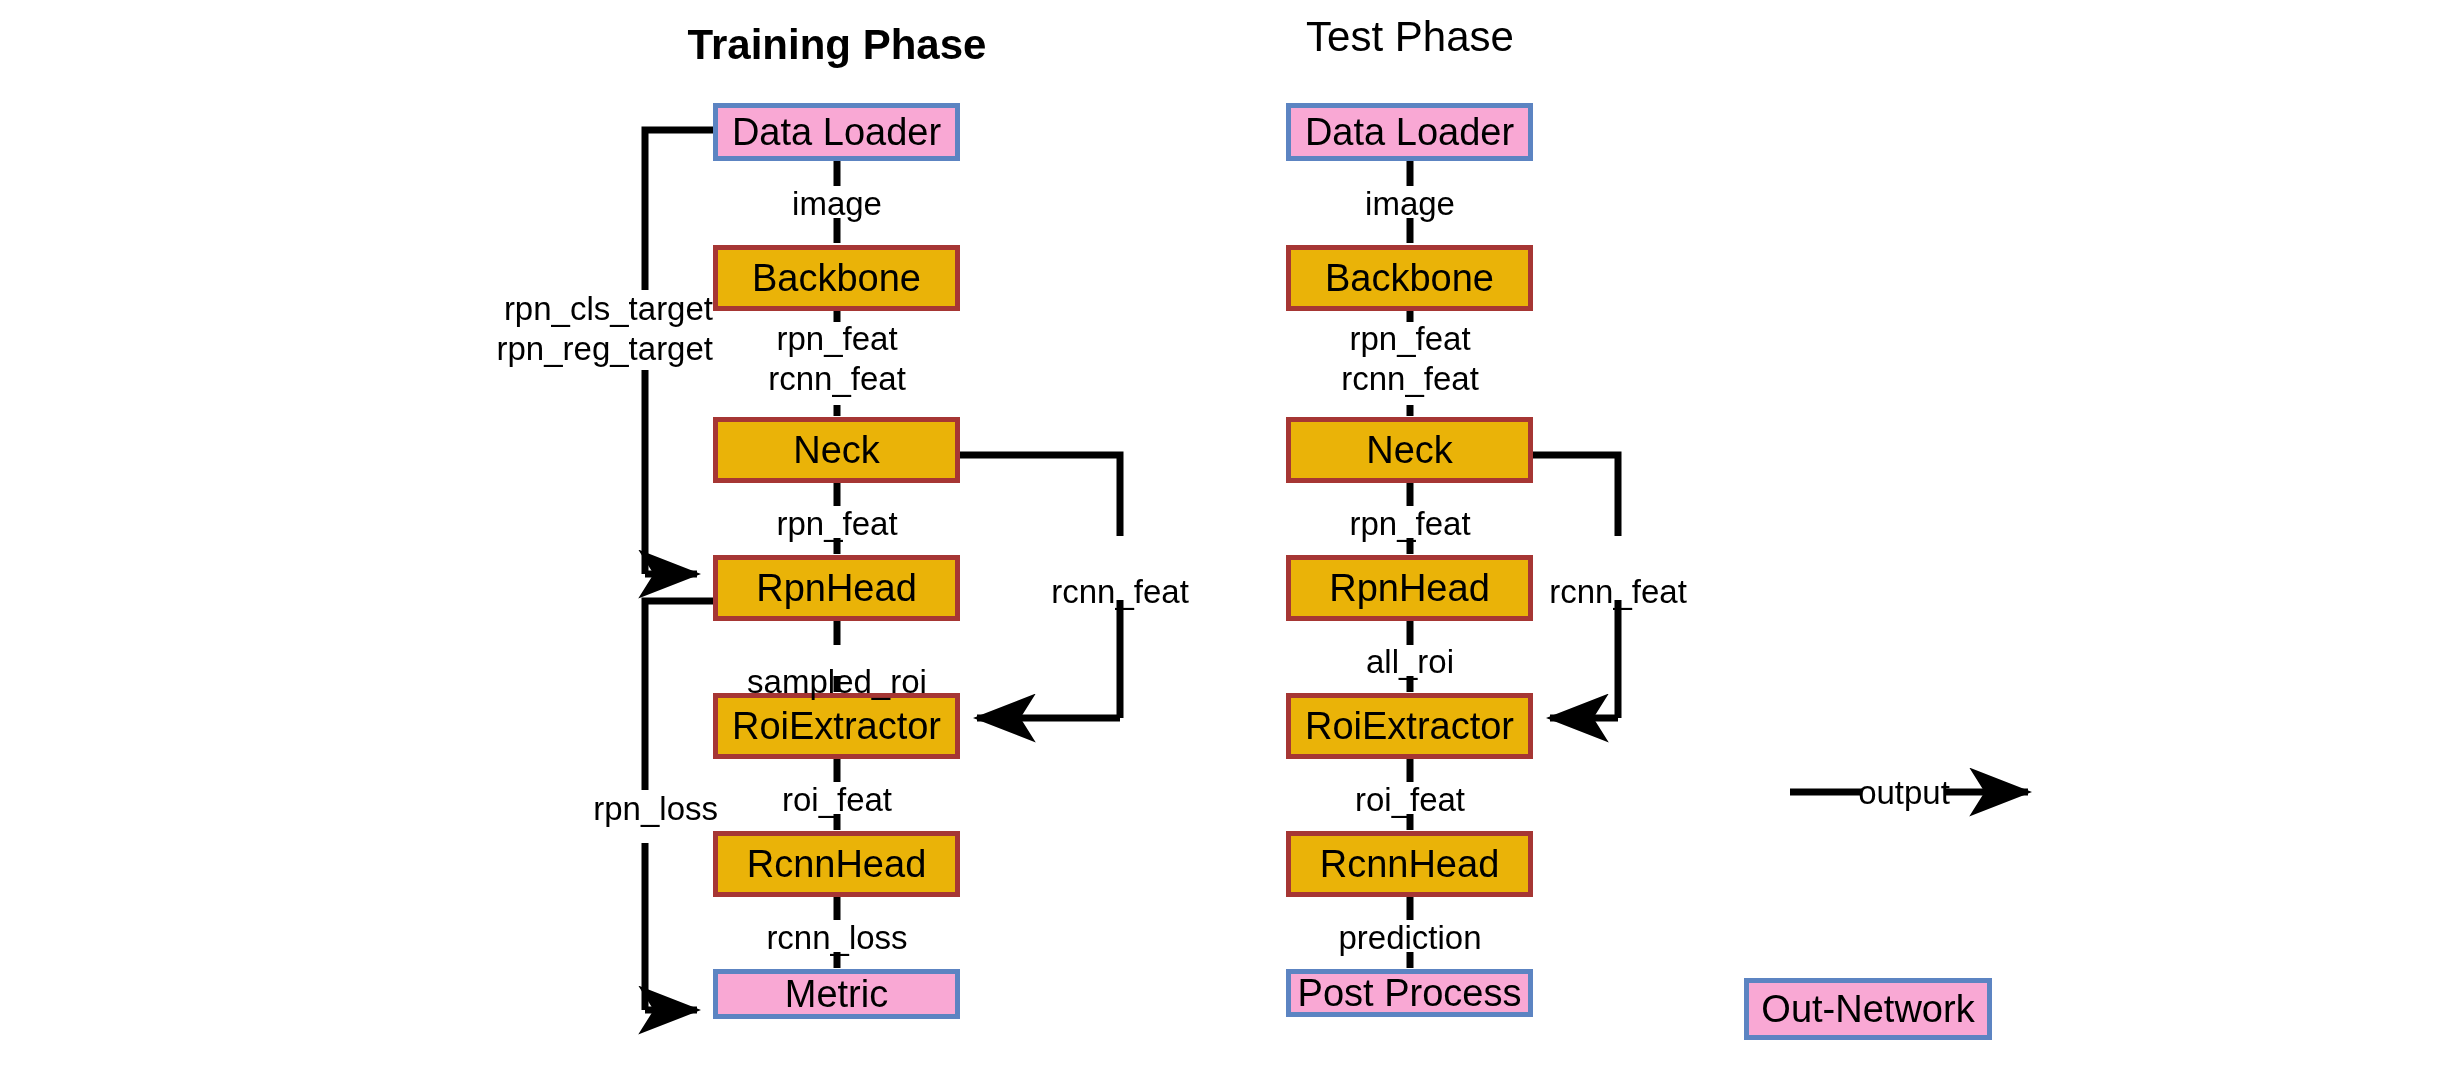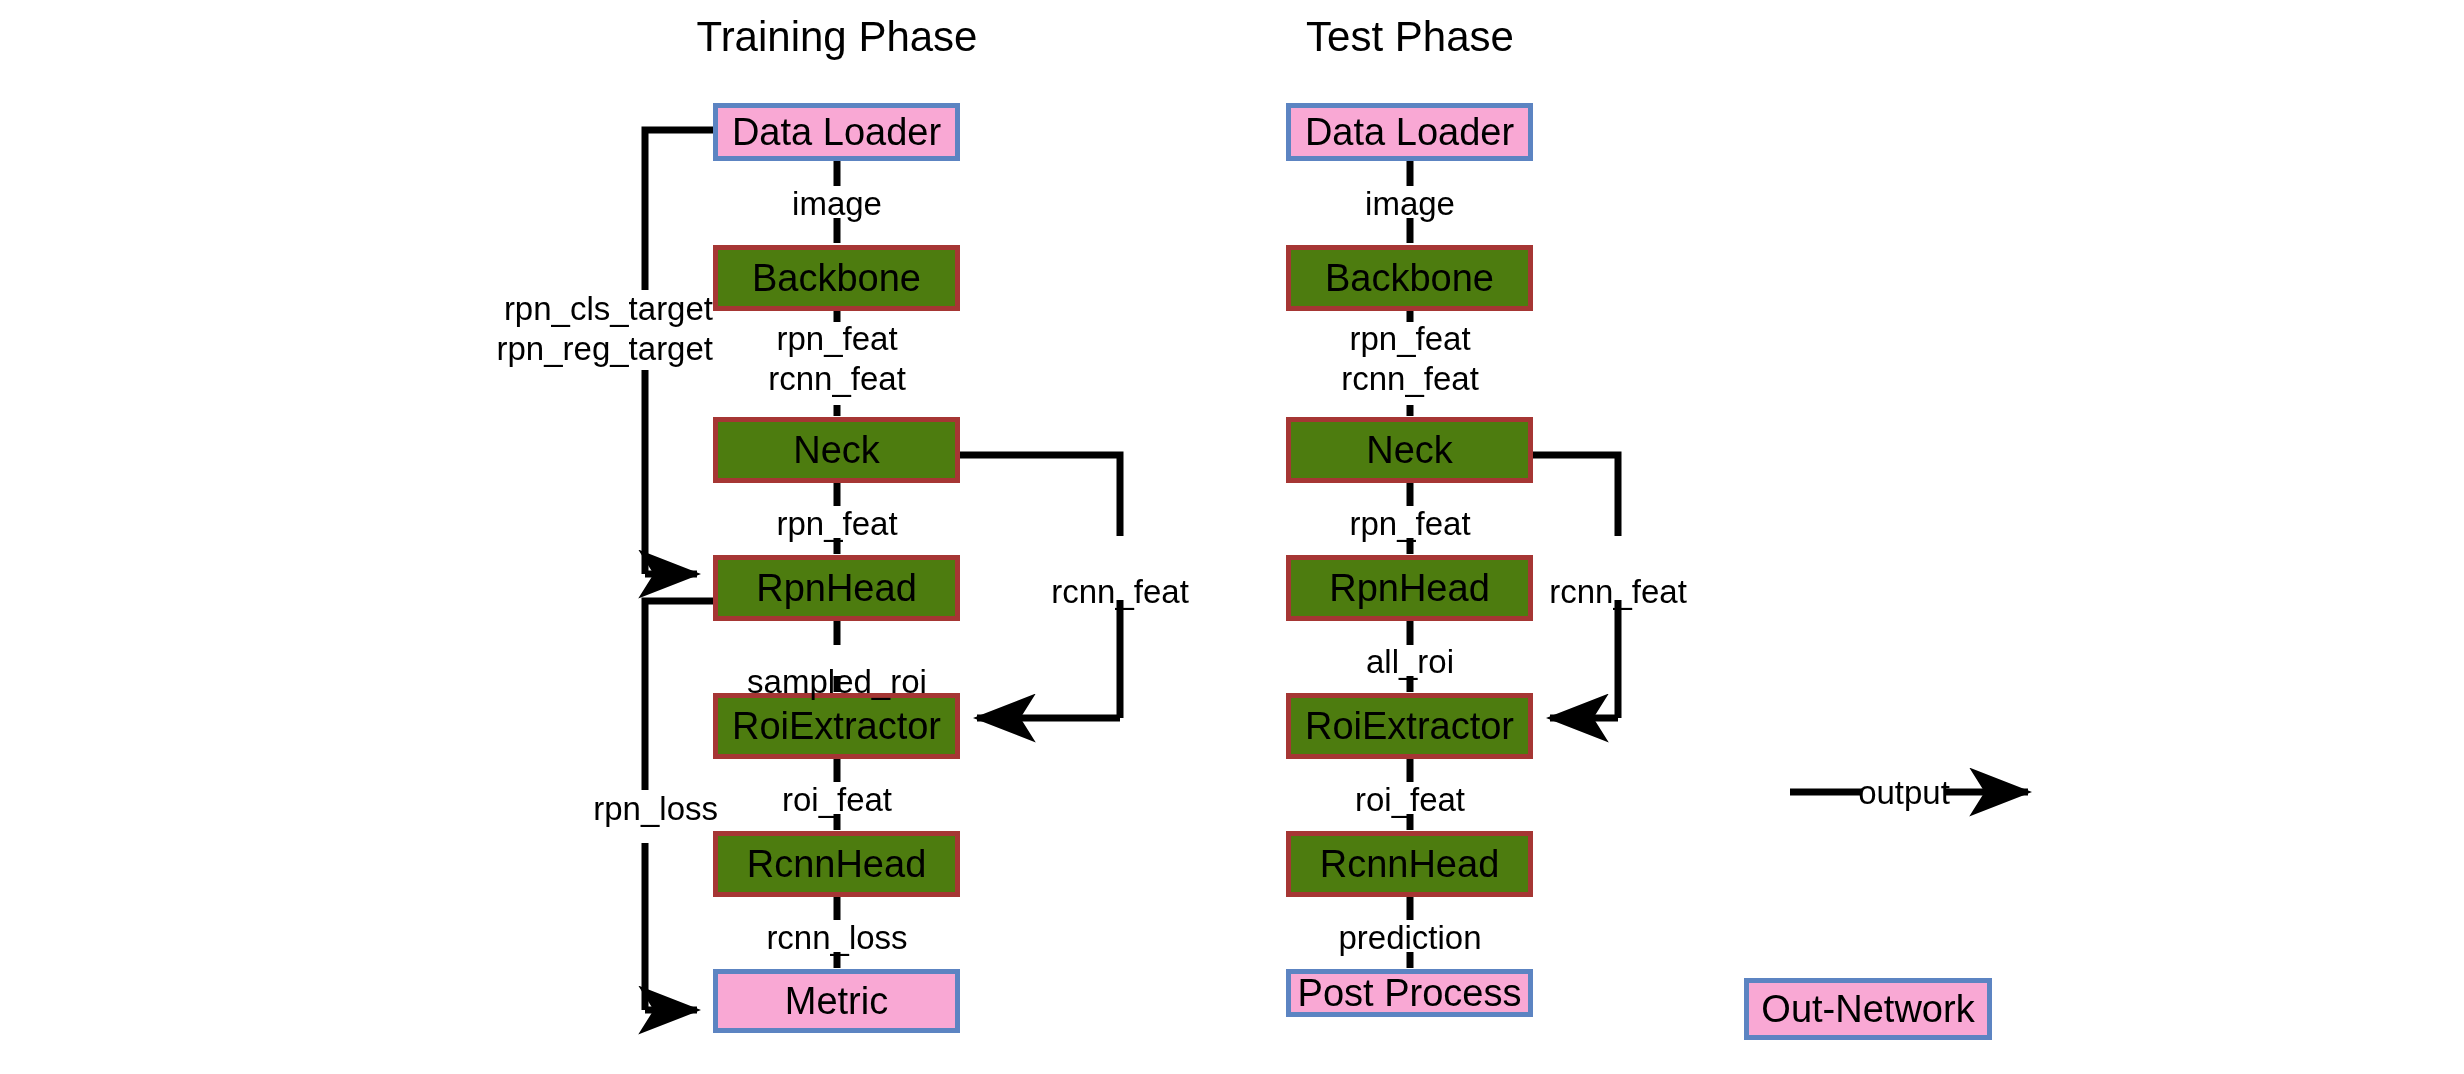--- a/index.html
+++ b/index.html
@@ -40,21 +40,21 @@
     display: flex;
     align-items: center;
     justify-content: center;
     font-size: 38px;
     line-height: 38px;
     white-space: nowrap;
     border-style: solid;
     border-width: 5px;
   }
   .node.in-net {
-    background: #4d7c0f;
+    background: #eab308;
     border-color: #a63634;
   }
   .node.out-net {
     background: #f9a8d4;
     border-color: #5c84c2;
   }
   .edge-label {
     position: absolute;
     font-size: 33px;
     line-height: 37px;
@@ -133,35 +133,35 @@
 
       <path d="M1533,455 L1618,455 L1618,536"></path>
       <path d="M1618,600 L1618,718"></path>
       <path d="M1618,718 L1550,718" marker-end="url(#arrowhead)"></path>
 
       <path d="M1790,792 L1862,792"></path>
       <path d="M1946,792 L2028,792" marker-end="url(#arrowhead)"></path>
     </g>
   </svg>
 
-  <div class="col-title" style="left:837px; top:16px;">Training Phase</div>
+  <div class="col-title" style="left:837px; top:24px;font-weight:bold;">Training Phase</div>
 
   <div class="node out-net" style="left:713px; top:103px; width:247px; height:58px;">Data Loader</div>
 
   <div class="node in-net" style="left:713px; top:245px; width:247px; height:66px;">Backbone</div>
 
   <div class="node in-net" style="left:713px; top:417px; width:247px; height:66px;">Neck</div>
 
   <div class="node in-net" style="left:713px; top:555px; width:247px; height:66px;">RpnHead</div>
 
   <div class="node in-net" style="left:713px; top:693px; width:247px; height:66px;">RoiExtractor</div>
 
   <div class="node in-net" style="left:713px; top:831px; width:247px; height:66px;">RcnnHead</div>
 
-  <div class="node out-net" style="left:713px; top:969px; width:247px; height:64px;">Metric</div>
+  <div class="node out-net" style="left:713px; top:969px; width:247px; height:50px;">Metric</div>
 
   <div class="edge-label" style="left:837px; top:185px;">image</div>
 
   <div class="edge-label" style="left:837px; top:320px;">rpn_feat</div>
 
   <div class="edge-label" style="left:837px; top:360px;">rcnn_feat</div>
 
   <div class="edge-label" style="left:837px; top:505px;">rpn_feat</div>
 
   <div class="edge-label" style="left:837px; top:643px;margin-top:20px;">sampled_roi</div>

